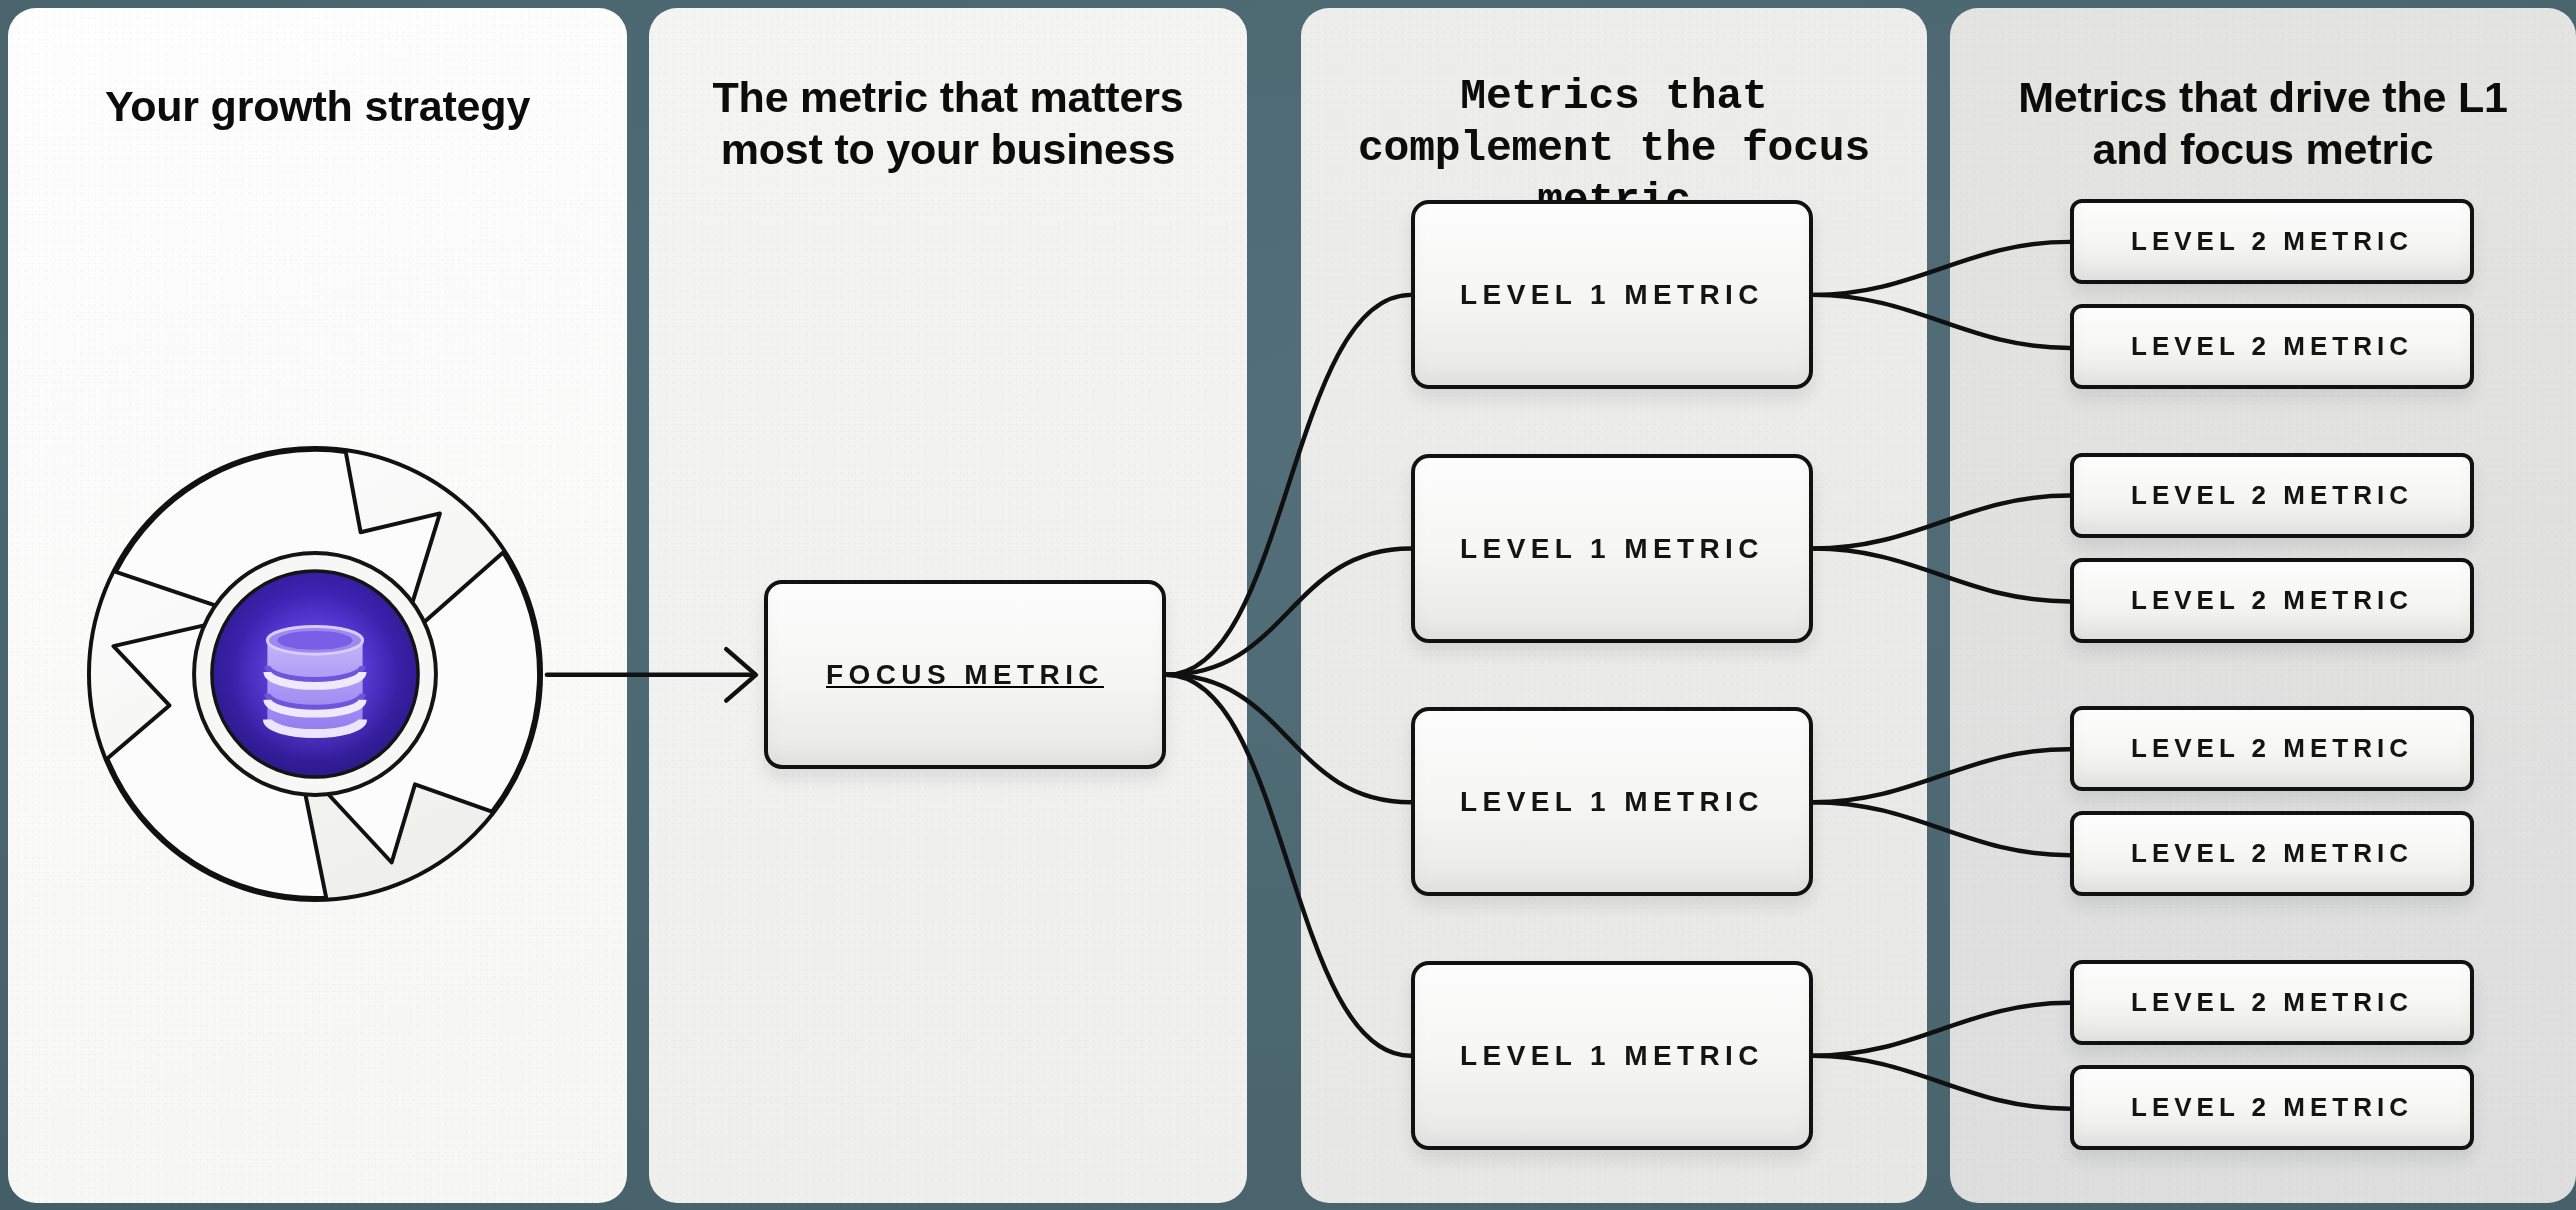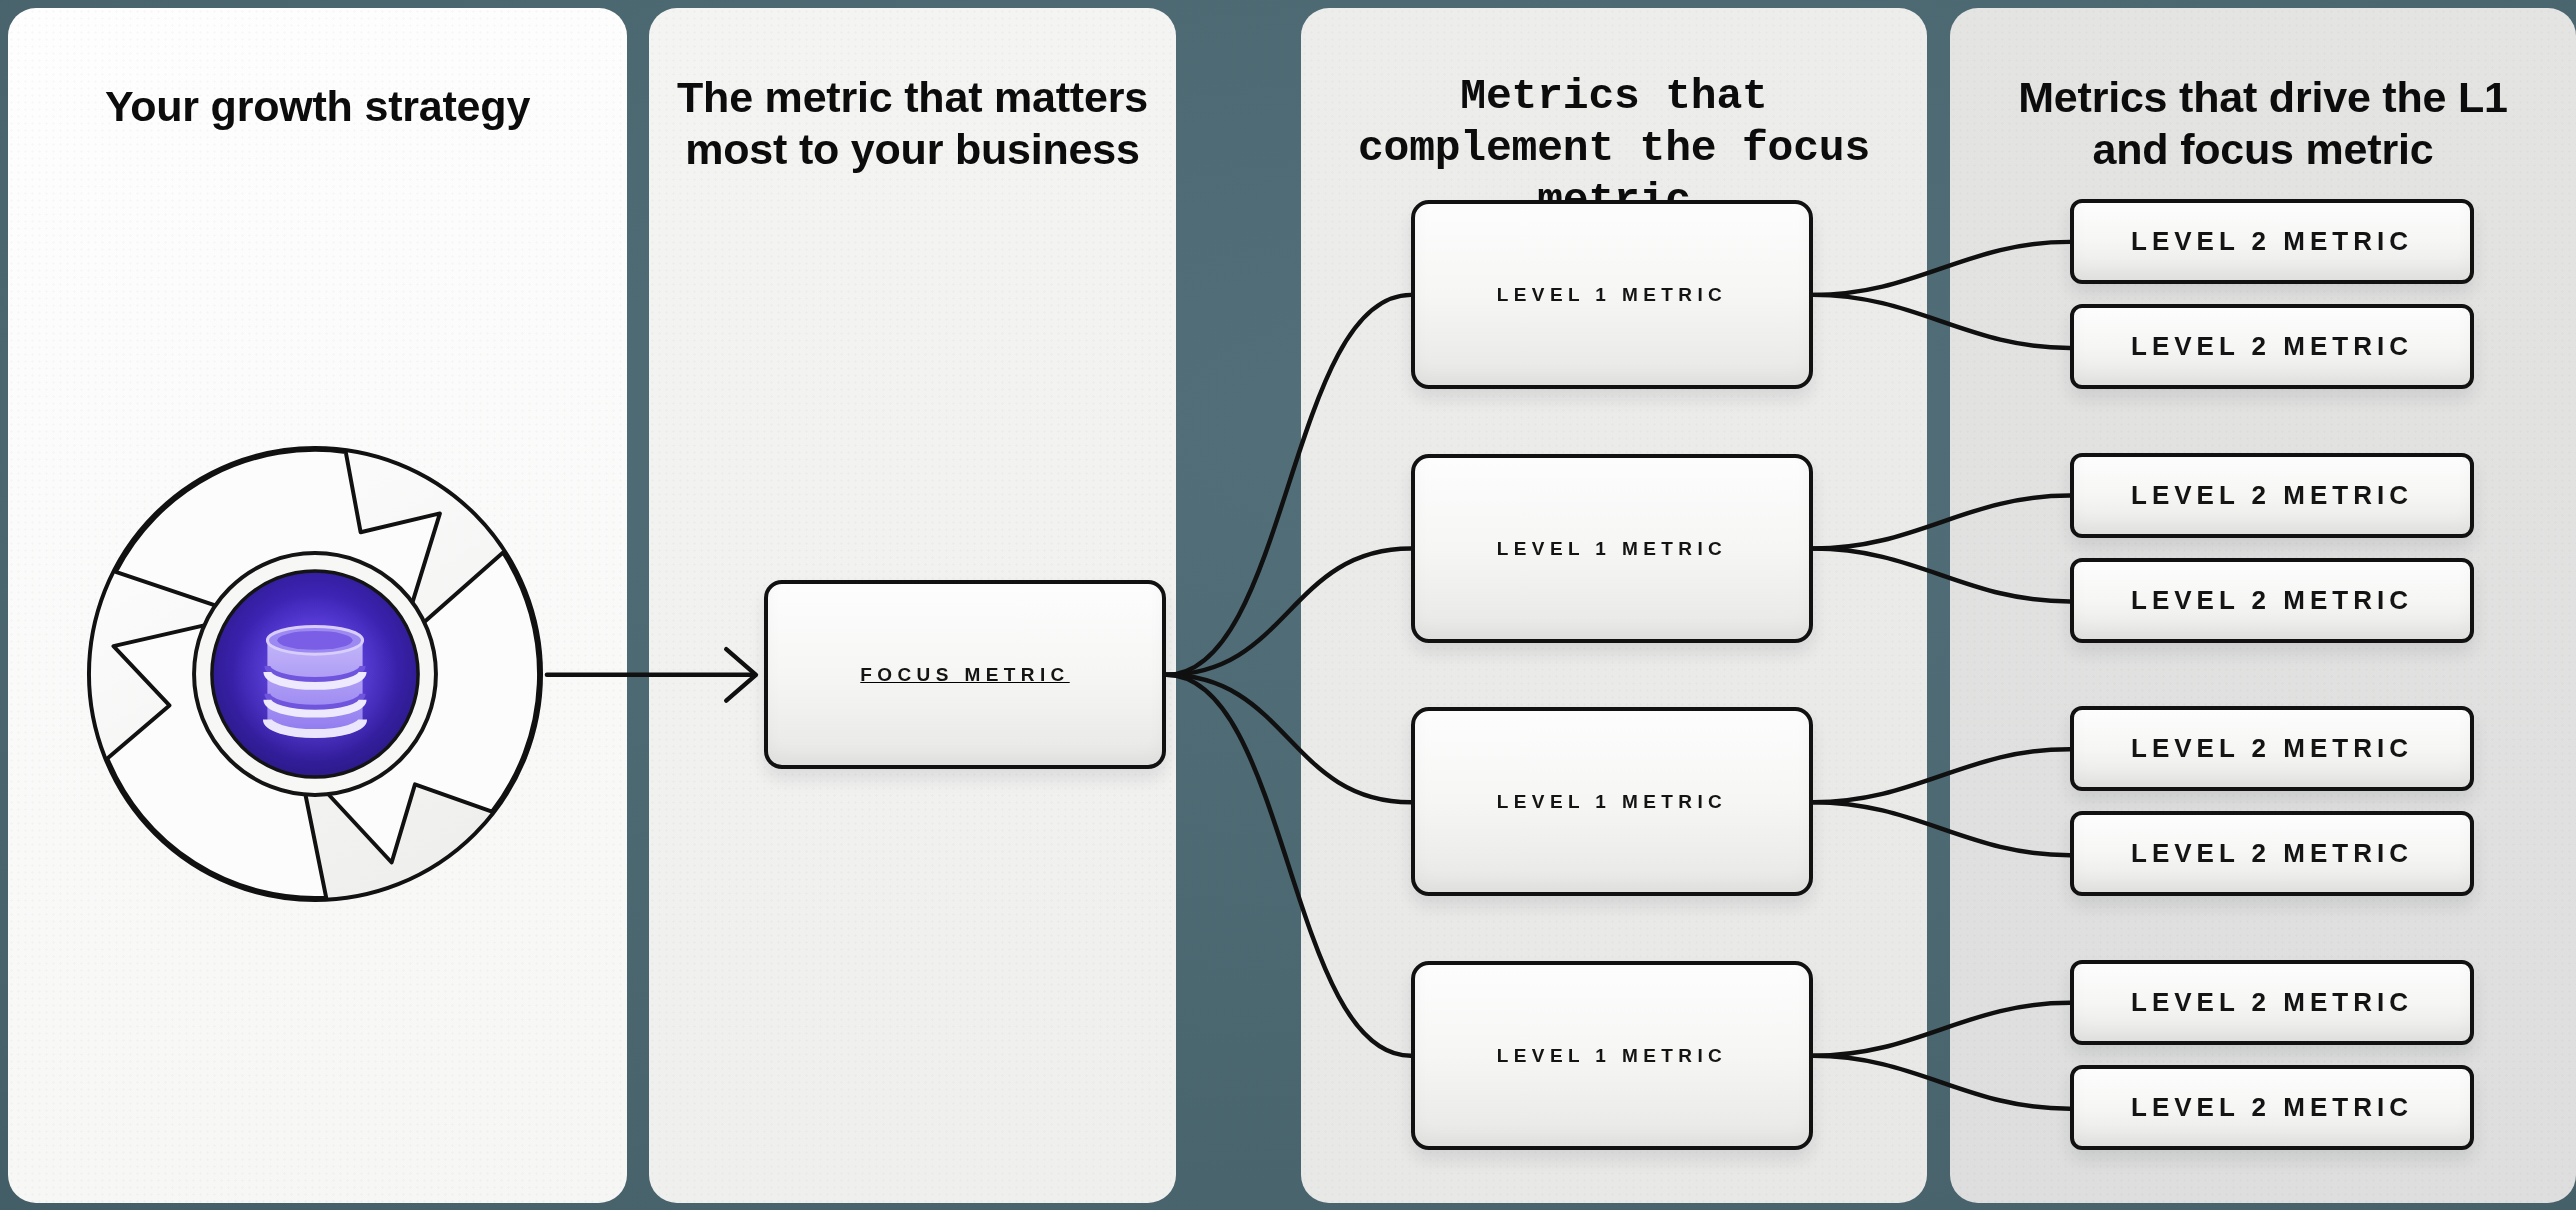--- a/index.html
+++ b/index.html
@@ -11,42 +11,42 @@
   .panel{
     position:absolute;top:8px;height:1195px;border-radius:28px;
     background-image:
       radial-gradient(rgba(80,80,80,0.030) 1.2px, transparent 1.3px),
       linear-gradient(180deg,#f4f4f3,#efefee);
     background-size:7px 7px,100% 100%;
   }
   .panel.p1{left:8px;width:619px;background-image:
       radial-gradient(rgba(80,80,80,0.030) 1.2px, transparent 1.3px),
       linear-gradient(165deg,#fefefe,#f6f6f5);background-size:7px 7px,100% 100%;}
-  .panel.p2{left:649px;width:527px;}
+  .panel.p2{left:649px;width:598px;}
   .panel.p3{left:1301px;width:626px;background-image:
       radial-gradient(rgba(80,80,80,0.030) 1.2px, transparent 1.3px),
       linear-gradient(180deg,#ededec,#e8e8e7);background-size:7px 7px,100% 100%;}
   .panel.p4{left:1950px;width:626px;background-image:
       radial-gradient(rgba(80,80,80,0.030) 1.2px, transparent 1.3px),
       linear-gradient(180deg,#e4e4e3,#dedede);background-size:7px 7px,100% 100%;}
   .ptitle{
     margin:8px auto;text-align:center;color:#0c0c0c;
     font-size:43px;line-height:52px;font-weight:700;letter-spacing:-0.2px;
   }
   .p1 .ptitle{padding-top:64px;max-width:555px;}
   .p2 .ptitle{padding-top:55px;max-width:515px;}
   .p3 .ptitle{padding-top:55px;max-width:515px;font-family:Liberation Mono, monospace;}
   .p4 .ptitle{padding-top:55px;max-width:540px;}
   .mbox{
     position:absolute;border:4px solid #111;border-radius:18px;
     background:linear-gradient(180deg,#fdfdfd 0%,#f6f6f5 50%,#e7e7e6 100%);
     box-shadow:0 10px 16px rgba(25,35,40,.10), inset 0 -10px 16px rgba(0,0,0,.035);
     display:flex;align-items:center;justify-content:center;box-sizing:border-box;
   }
-  .mbox .lbl{font-weight:700;font-size:19px;letter-spacing:5.4px;color:#141414;white-space:nowrap;}
+  .mbox .lbl{font-weight:700;font-size:28px;letter-spacing:5.4px;color:#141414;white-space:nowrap;}
   .mbox.small .lbl{font-size:26px;letter-spacing:5px;}
   .focus-box{left:764px;top:580px;width:402px;height:189px;text-decoration:underline;}
   .l1-0{left:1411px;top:200px;width:402px;height:189px;}
   .l1-1{left:1411px;top:454px;width:402px;height:189px;}
   .l1-2{left:1411px;top:707px;width:402px;height:189px;}
   .l1-3{left:1411px;top:961px;width:402px;height:189px;}
   .l2{left:2070px;width:404px;height:85px;border-radius:12px;}
   .l2-0{top:199px;} .l2-1{top:304px;}
   .l2-2{top:453px;} .l2-3{top:558px;}
   .l2-4{top:706px;} .l2-5{top:811px;}

